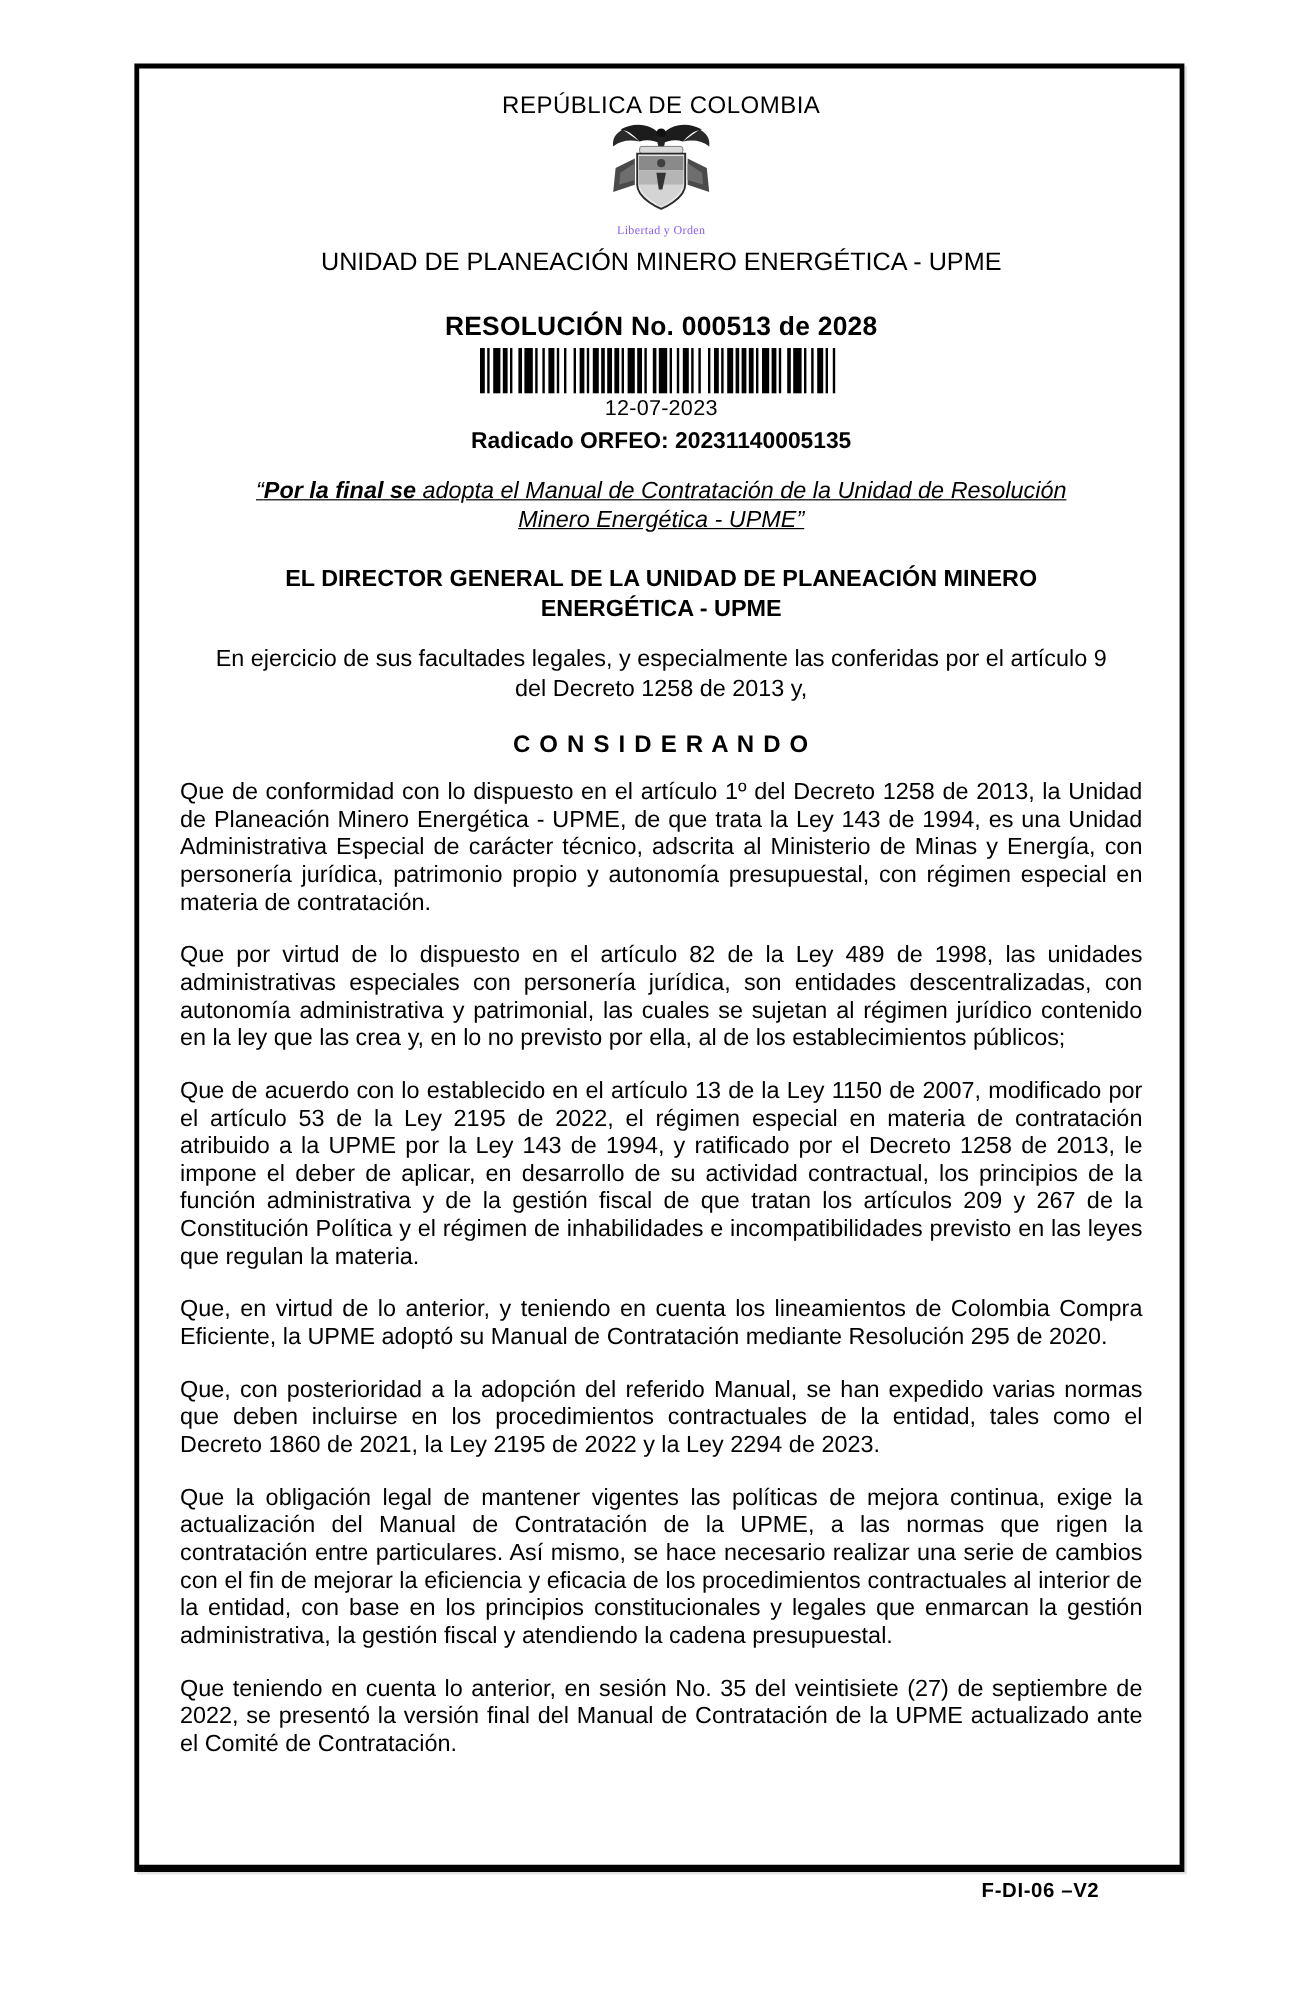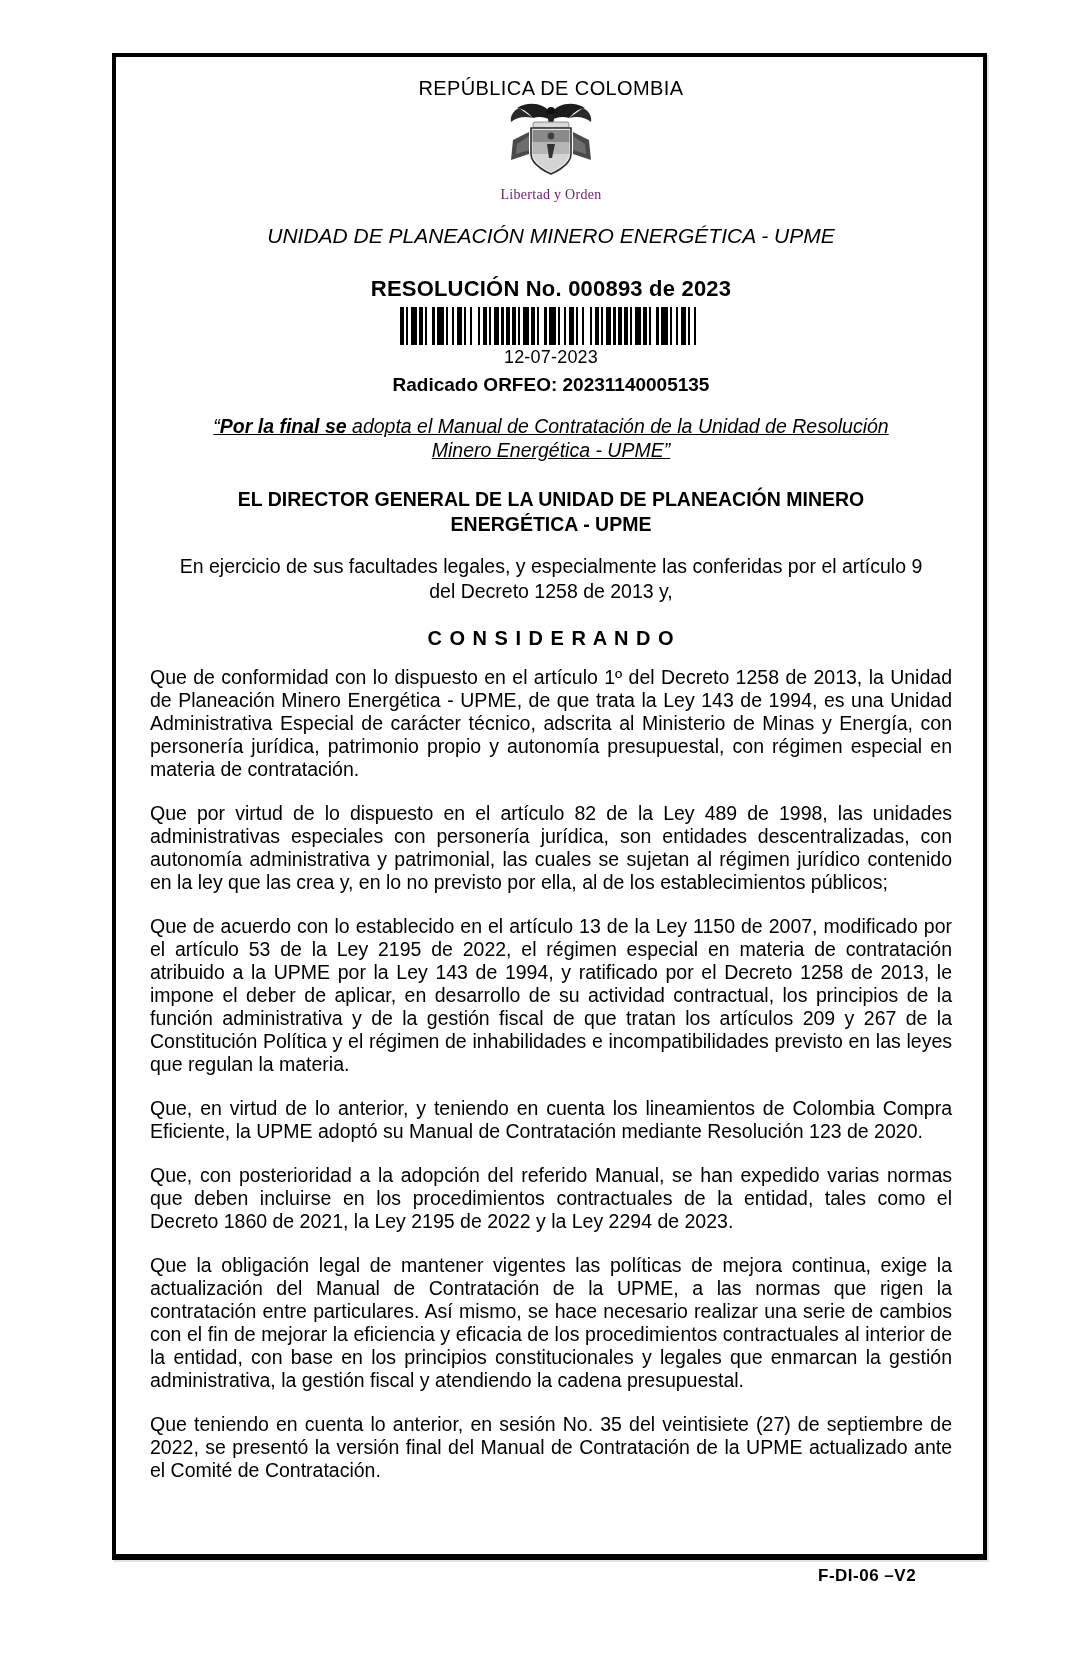--- a/index.html
+++ b/index.html
@@ -18,23 +18,23 @@
     border-bottom-width:6px;
     background:#fff;
     box-shadow:2px 2px 0 #e2e2e2;
   }
   .inner { padding:20px 31px 0 34px; text-align:center; }
 
   .republic { font-size:20px; letter-spacing:0.4px; }
 
   .coat { width:92px; margin:2px auto 0; line-height:0; }
   .motto { font-family:"Liberation Serif","DejaVu Serif",serif;
-           font-size:14px; margin-top:3px; color:#701a75; letter-spacing:0.3px; }
+           font-size:10px; margin-top:3px; color:#8b5cf6; letter-spacing:0.3px; }
 
-  .entity { font-size:21px; margin-top:21px;font-style:italic; }
+  .entity { font-size:21px; margin-top:9px; }
 
   .res-title { font-size:22px; font-weight:bold; margin-top:28px; letter-spacing:0.2px; }
 
   .barcode { width:302px; height:38px; margin:5px auto 0; line-height:0; }
   .bar-date { font-size:18px; font-weight:normal; margin-top:2px; letter-spacing:0.2px; }
 
   .radicado { font-size:19px; font-weight:bold; margin-top:6px; }
 
   .subject {
     max-width:700px; margin:18px auto 0;
@@ -100,21 +100,21 @@
         <path d="M28 52 L64 52 L64 53 C62 62 46 70 46 70 C46 70 30 62 28 53 Z" fill="#d4d4d4"></path>
         <path d="M42 42 L50 42 L47 56 L44 56 Z" fill="#333"></path>
         <circle cx="46" cy="34" r="3.4" fill="#404040"></circle>
       </svg>
     </div>
 
     <div class="motto">Libertad y Orden</div>
 
     <div class="entity">UNIDAD DE PLANEACIÓN MINERO ENERGÉTICA - UPME</div>
 
-    <div class="res-title">RESOLUCIÓN No. 000893 de 2023</div>
+    <div class="res-title">RESOLUCIÓN No. 000513 de 2028</div>
 
     <div class="barcode"><svg xmlns="http://www.w3.org/2000/svg" width="302" height="38">
           <rect x="0" y="0" width="4" height="38" fill="#000"></rect>
           <rect x="6" y="0" width="2" height="38" fill="#000"></rect>
           <rect x="11" y="0" width="6" height="38" fill="#000"></rect>
           <rect x="19" y="0" width="4" height="38" fill="#000"></rect>
           <rect x="25" y="0" width="2" height="38" fill="#000"></rect>
           <rect x="32" y="0" width="3" height="38" fill="#000"></rect>
           <rect x="37" y="0" width="7" height="38" fill="#000"></rect>
           <rect x="46" y="0" width="2" height="38" fill="#000"></rect>
@@ -173,21 +173,21 @@
     <div class="authority">EL DIRECTOR GENERAL DE LA UNIDAD DE PLANEACIÓN MINERO ENERGÉTICA - UPME</div>
 
     <div class="powers">En ejercicio de sus facultades legales, y especialmente las conferidas por el artículo 9 del Decreto 1258 de 2013 y,</div>
 
     <div class="considering">C O N S I D E R A N D O</div>
 
     <div class="bodytext">
       <p>Que de conformidad con lo dispuesto en el artículo 1º del Decreto 1258 de 2013, la Unidad de Planeación Minero Energética - UPME, de que trata la Ley 143 de 1994, es una Unidad Administrativa Especial de carácter técnico, adscrita al Ministerio de Minas y Energía, con personería jurídica, patrimonio propio y autonomía presupuestal, con régimen especial en materia de contratación.</p>
       <p>Que por virtud de lo dispuesto en el artículo 82 de la Ley 489 de 1998, las unidades administrativas especiales con personería jurídica, son entidades descentralizadas, con autonomía administrativa y patrimonial, las cuales se sujetan al régimen jurídico contenido en la ley que las crea y, en lo no previsto por ella, al de los establecimientos públicos;</p>
       <p>Que de acuerdo con lo establecido en el artículo 13 de la Ley 1150 de 2007, modificado por el artículo 53 de la Ley 2195 de 2022, el régimen especial en materia de contratación atribuido a la UPME por la Ley 143 de 1994, y ratificado por el Decreto 1258 de 2013, le impone el deber de aplicar, en desarrollo de su actividad contractual, los principios de la función administrativa y de la gestión fiscal de que tratan los artículos 209 y 267 de la Constitución Política y el régimen de inhabilidades e incompatibilidades previsto en las leyes que regulan la materia.</p>
-      <p>Que, en virtud de lo anterior, y teniendo en cuenta los lineamientos de Colombia Compra Eficiente, la UPME adoptó su Manual de Contratación mediante Resolución 123 de 2020.</p>
+      <p>Que, en virtud de lo anterior, y teniendo en cuenta los lineamientos de Colombia Compra Eficiente, la UPME adoptó su Manual de Contratación mediante Resolución 295 de 2020.</p>
       <p>Que, con posterioridad a la adopción del referido Manual, se han expedido varias normas que deben incluirse en los procedimientos contractuales de la entidad, tales como el Decreto 1860 de 2021, la Ley 2195 de 2022 y la Ley 2294 de 2023.</p>
       <p>Que la obligación legal de mantener vigentes las políticas de mejora continua, exige la actualización del Manual de Contratación de la UPME, a las normas que rigen la contratación entre particulares. Así mismo, se hace necesario realizar una serie de cambios con el fin de mejorar la eficiencia y eficacia de los procedimientos contractuales al interior de la entidad, con base en los principios constitucionales y legales que enmarcan la gestión administrativa, la gestión fiscal y atendiendo la cadena presupuestal.</p>
       <p>Que teniendo en cuenta lo anterior, en sesión No. 35 del veintisiete (27) de septiembre de 2022, se presentó la versión final del Manual de Contratación de la UPME actualizado ante el Comité de Contratación.</p>
     </div>
 
   </div>
 </div>
 
 <div class="footer-code">F-DI-06 –V2</div>
 

